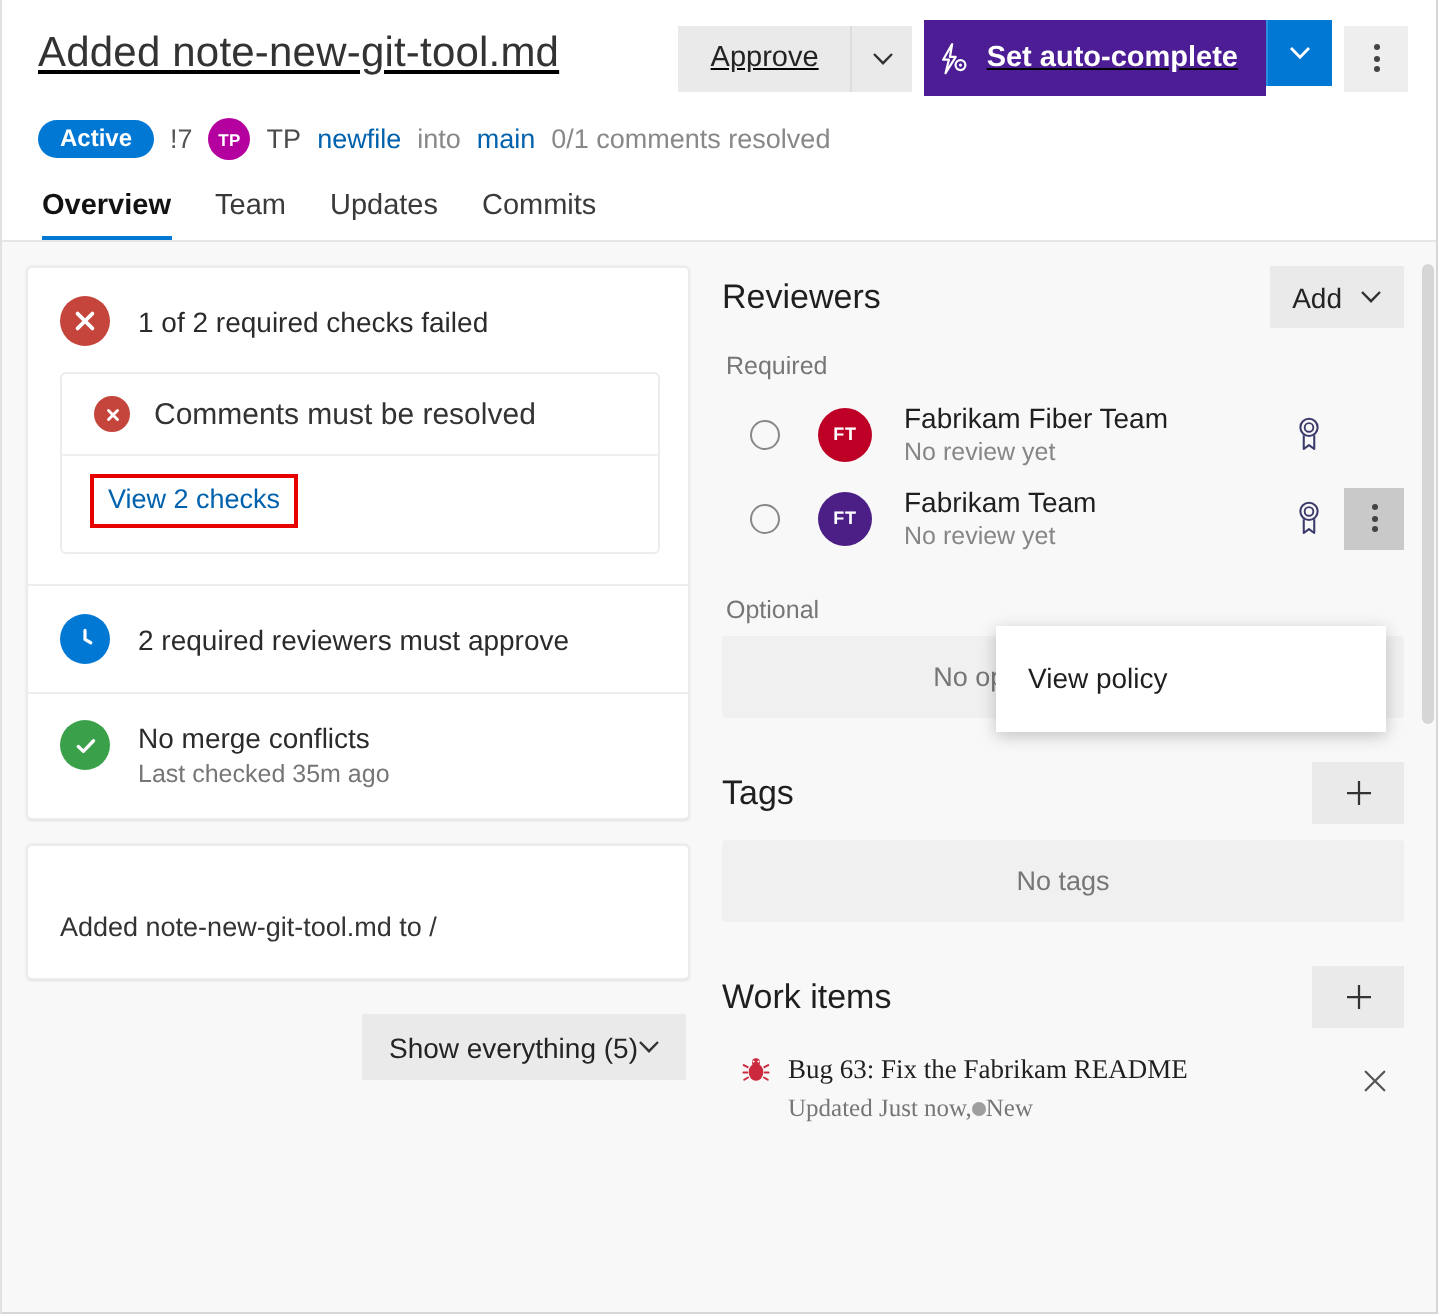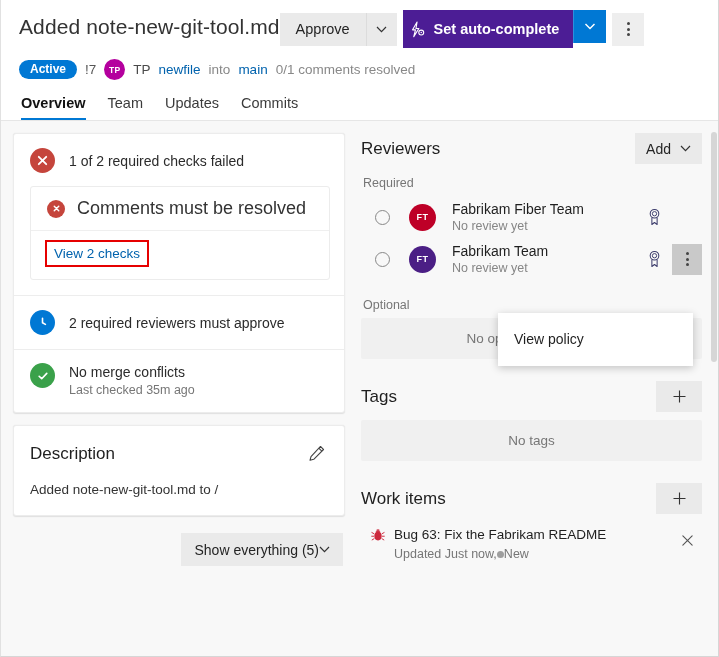--- a/index.html
+++ b/index.html
@@ -17,21 +17,21 @@
     border-right: 1px solid #d6d6d6;
     border-bottom: 1px solid #d6d6d6;
   }
 
   
   .header {
     background: #ffffff;
     padding: 10px 14px 0 18px;
   }
   .header-top {
-    display: flex; align-items: flex-start; 
+    display: flex; align-items: flex-start; justify-content: space-between; text-decoration: underline;
   }
   .pr-title {
     font-size: 21px; color: #333333; font-weight: 400;
     letter-spacing: .1px; line-height: 28px; padding-top: 3px;
     white-space: nowrap;
   }
   .header-actions { display: flex; align-items: center; gap: 6px; }
 
   .split-btn { display: flex; align-items: stretch; }
   .btn-approve {
@@ -129,21 +129,21 @@
 
   .sub-box {
     border: 1px solid #ececec; border-radius: 3px;
     margin: 0 14px 15px 16px; background: #fff;
   }
   .sub-row {
     display: flex; align-items: center; gap: 12px;
     padding: 11px 14px 11px 16px;
     border-bottom: 1px solid #efefef;
   }
-  .sub-row-text { font-size: 18px; color: #333; }
+  .sub-row-text { font-size: 15px; color: #333; }
   .sub-link-row { padding: 9px 14px 12px 14px; }
   .link-highlight {
     display: inline-block;
     border: 2.5px solid #e60000;
     padding: 2px 7px 3px;
   }
   .view-checks-link {
     color: #0062ad; font-size: 13.5px; cursor: pointer; text-decoration: none;
   }
 
@@ -212,21 +212,21 @@
   }
   .kebab-spacer { width: 30px; height: 31px; }
 
   .empty-box {
     background: #f0f0f0; color: #767676; font-size: 13.5px;
     text-align: center; padding: 13px 0; border-radius: 2px;
   }
 
   .section-block { margin-top: 22px; }
 
-  .wi-row { display: flex; align-items: flex-start; margin-top: 12px; padding-left: 10px; }
+  .wi-row { display: flex; align-items: flex-start; margin-top: 12px; padding-left: 10px; font-family: Liberation Serif, serif; }
   .wi-icon { flex: none; margin: 2px 9px 0 0; line-height: 0; }
   .wi-body { flex: 1; }
   .wi-title { font-size: 13.5px; color: #1f1f1f; line-height: 18px; }
   .wi-sub { font-size: 12.5px; color: #767676; margin-top: 3px; display: flex; align-items: center; }
   .state-dot { width: 7px; height: 7px; border-radius: 50%; background: #9e9e9e; display: inline-block; }
   .wi-close {
     background: none; border: none; cursor: pointer; color: #666;
     font-size: 15px; padding: 4px 8px; line-height: 1; margin-top: 4px;
   }
 
@@ -365,29 +365,20 @@
             </svg>
           </span>
           <span>
             <span class="check-row-title" style="display:block">No merge conflicts</span>
             <span class="check-row-sub" style="display:block">Last checked 35m ago</span>
           </span>
         </div>
       </div>
 
       <div class="card desc-card">
-        <div class="desc-head">
-          <span class="desc-title">Description</span>
-          <button class="pencil-btn">
-            <svg width="19" height="19" viewBox="0 0 20 20">
-              <path d="M14.2 2.6 L17.4 5.8 L7.1 16.1 L3.2 17.1 L4.2 13.2 Z" fill="none" stroke="#444" stroke-width="1.15" stroke-linejoin="round"></path>
-              <path d="M12.4 4.4 L15.6 7.6" fill="none" stroke="#444" stroke-width="1.15"></path>
-            </svg>
-          </button>
-        </div>
         <div class="desc-text">Added note-new-git-tool.md to /</div>
       </div>
 
       <div class="show-all-wrap">
         <button class="btn-show-all">
           <span>Show everything (5)</span>
           <svg width="11" height="7" viewBox="0 0 11 7">
             <path d="M1 1 L5.5 5.6 L10 1" fill="none" stroke="#333" stroke-width="1.2"></path>
           </svg>
         </button>

